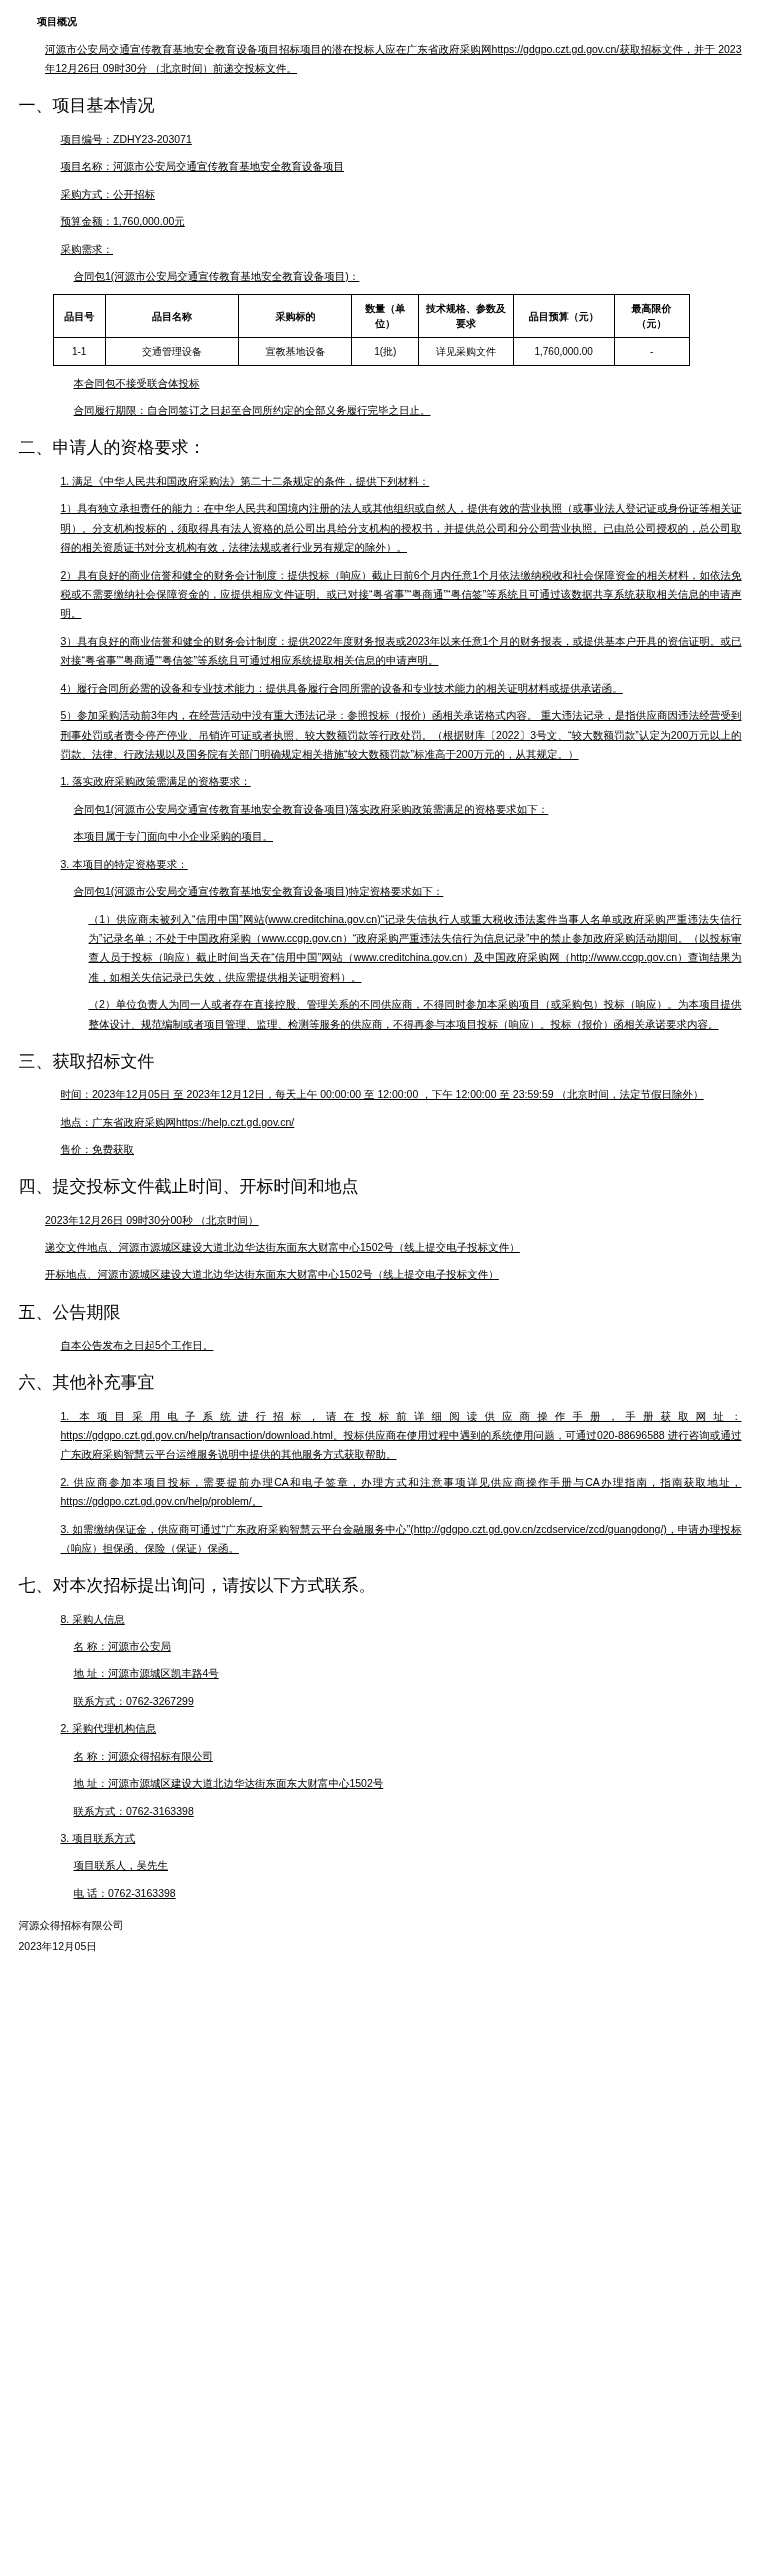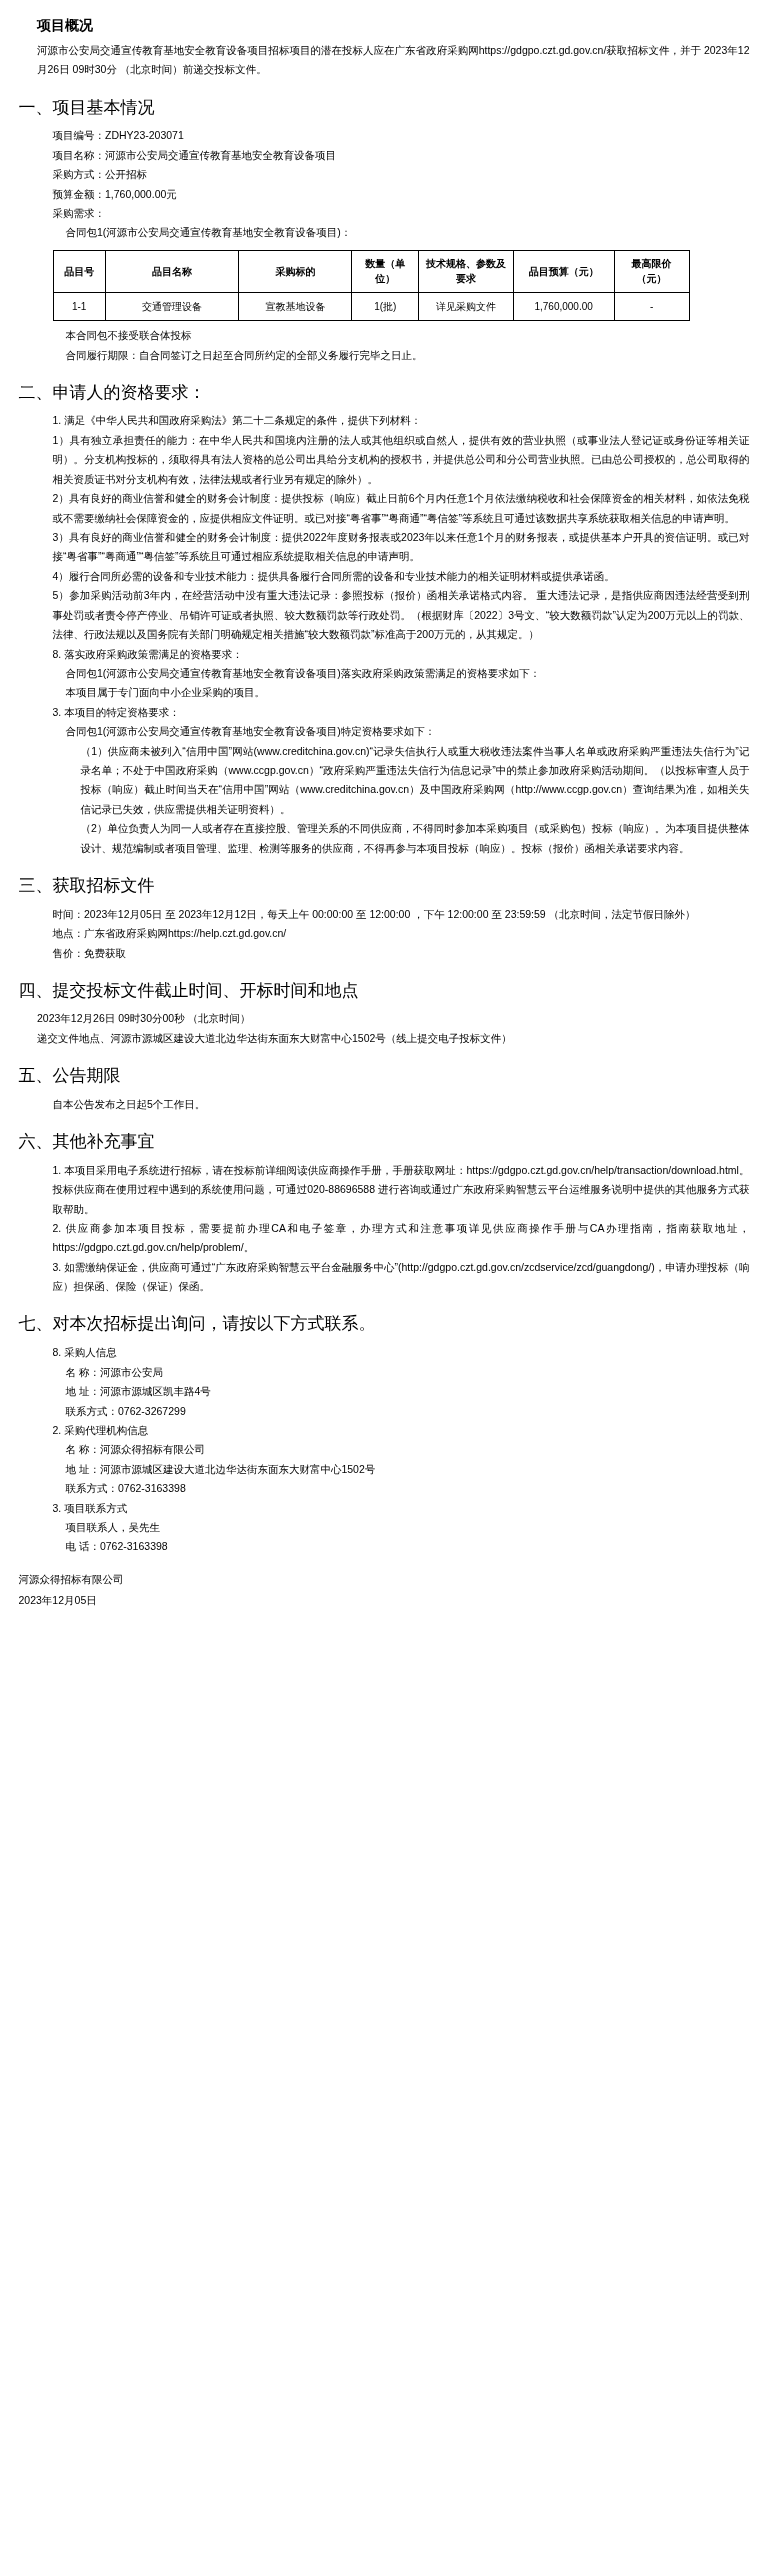--- a/index.html
+++ b/index.html
@@ -19,28 +19,29 @@
     box-sizing: border-box;
     padding: 8.4px 18.5px 20px 18.5px;
   }
   .sec-title {
     font-weight: normal;
     font-size: 17px;
     margin: 11.7px 0 3.4px 0;
   }
   .doc-head {
     font-weight: bold;
-    font-size: 14px;
+    font-size: 10px;
     margin: 5px 0 1.7px 0;
     padding-left: 18.5px;
   }
   p.para {
-    margin: 0;
+    margin: 8px;
     text-align: justify;
     text-justify: inter-ideograph;
+    text-decoration: underline;
   }
   .indent1 { padding-left: 18.5px; }
   .indent2 { padding-left: 34px; }
   .indent3 { padding-left: 47px; }
   .indent4 { padding-left: 62px; }
   .block { margin-top: 1.7px; }
   table.bid-table {
     border-collapse: collapse;
     width: 637px;
     margin: 6.7px 0 5px 34px;
@@ -114,36 +115,37 @@
   <p class="para indent3">本合同包不接受联合体投标</p>
   <p class="para indent3">合同履行期限：自合同签订之日起至合同所约定的全部义务履行完毕之日止。</p>
 
   <div class="sec-title">二、申请人的资格要求：</div>
   <p class="para indent2">1. 满足《中华人民共和国政府采购法》第二十二条规定的条件，提供下列材料：</p>
   <p class="para indent2">1）具有独立承担责任的能力：在中华人民共和国境内注册的法人或其他组织或自然人，提供有效的营业执照（或事业法人登记证或身份证等相关证明）。分支机构投标的，须取得具有法人资格的总公司出具给分支机构的授权书，并提供总公司和分公司营业执照。已由总公司授权的，总公司取得的相关资质证书对分支机构有效，法律法规或者行业另有规定的除外）。</p>
   <p class="para indent2">2）具有良好的商业信誉和健全的财务会计制度：提供投标（响应）截止日前6个月内任意1个月依法缴纳税收和社会保障资金的相关材料，如依法免税或不需要缴纳社会保障资金的，应提供相应文件证明。或已对接“粤省事”“粤商通”“粤信签”等系统且可通过该数据共享系统获取相关信息的申请声明。</p>
   <p class="para indent2">3）具有良好的商业信誉和健全的财务会计制度：提供2022年度财务报表或2023年以来任意1个月的财务报表，或提供基本户开具的资信证明。或已对接“粤省事”“粤商通”“粤信签”等系统且可通过相应系统提取相关信息的申请声明。</p>
   <p class="para indent2">4）履行合同所必需的设备和专业技术能力：提供具备履行合同所需的设备和专业技术能力的相关证明材料或提供承诺函。</p>
   <p class="para indent2">5）参加采购活动前3年内，在经营活动中没有重大违法记录：参照投标（报价）函相关承诺格式内容。  重大违法记录，是指供应商因违法经营受到刑事处罚或者责令停产停业、吊销许可证或者执照、较大数额罚款等行政处罚。（根据财库〔2022〕3号文、“较大数额罚款”认定为200万元以上的罚款、法律、行政法规以及国务院有关部门明确规定相关措施“较大数额罚款”标准高于200万元的，从其规定。）</p>
-  <p class="para indent2">8. 落实政府采购政策需满足的资格要求：</p>
+  <p class="para indent2">1. 落实政府采购政策需满足的资格要求：</p>
   <p class="para indent3">合同包1(河源市公安局交通宣传教育基地安全教育设备项目)落实政府采购政策需满足的资格要求如下：</p>
   <p class="para indent3">本项目属于专门面向中小企业采购的项目。</p>
   <p class="para indent2">3. 本项目的特定资格要求：</p>
   <p class="para indent3">合同包1(河源市公安局交通宣传教育基地安全教育设备项目)特定资格要求如下：</p>
   <p class="para indent4">（1）供应商未被列入“信用中国”网站(www.creditchina.gov.cn)“记录失信执行人或重大税收违法案件当事人名单或政府采购严重违法失信行为”记录名单；不处于中国政府采购（www.ccgp.gov.cn）“政府采购严重违法失信行为信息记录”中的禁止参加政府采购活动期间。（以投标审查人员于投标（响应）截止时间当天在“信用中国”网站（www.creditchina.gov.cn）及中国政府采购网（http://www.ccgp.gov.cn）查询结果为准，如相关失信记录已失效，供应需提供相关证明资料）。</p>
   <p class="para indent4">（2）单位负责人为同一人或者存在直接控股、管理关系的不同供应商，不得同时参加本采购项目（或采购包）投标（响应）。为本项目提供整体设计、规范编制或者项目管理、监理、检测等服务的供应商，不得再参与本项目投标（响应）。投标（报价）函相关承诺要求内容。</p>
 
   <div class="sec-title">三、获取招标文件</div>
   <p class="para indent2">时间：2023年12月05日 至 2023年12月12日，每天上午 00:00:00 至 12:00:00 ，下午 12:00:00 至 23:59:59 （北京时间，法定节假日除外）</p>
   <p class="para indent2">地点：广东省政府采购网https://help.czt.gd.gov.cn/</p>
   <p class="para indent2">售价：免费获取</p>
 
   <div class="sec-title">四、提交投标文件截止时间、开标时间和地点</div>
   <p class="para indent1">2023年12月26日 09时30分00秒 （北京时间）</p>
   <p class="para indent1">递交文件地点、河源市源城区建设大道北边华达街东面东大财富中心1502号（线上提交电子投标文件）</p>
+  <p class="para indent1">开标地点、河源市源城区建设大道北边华达街东面东大财富中心1502号（线上提交电子投标文件）</p>
 
   <div class="sec-title">五、公告期限</div>
   <p class="para indent2">自本公告发布之日起5个工作日。</p>
 
   <div class="sec-title">六、其他补充事宜</div>
   <p class="para indent2">1. 本项目采用电子系统进行招标，请在投标前详细阅读供应商操作手册，手册获取网址：https://gdgpo.czt.gd.gov.cn/help/transaction/download.html。投标供应商在使用过程中遇到的系统使用问题，可通过020-88696588 进行咨询或通过广东政府采购智慧云平台运维服务说明中提供的其他服务方式获取帮助。</p>
   <p class="para indent2">2. 供应商参加本项目投标，需要提前办理CA和电子签章，办理方式和注意事项详见供应商操作手册与CA办理指南，指南获取地址，https://gdgpo.czt.gd.gov.cn/help/problem/。</p>
   <p class="para indent2">3. 如需缴纳保证金，供应商可通过“广东政府采购智慧云平台金融服务中心”(http://gdgpo.czt.gd.gov.cn/zcdservice/zcd/guangdong/)，申请办理投标（响应）担保函、保险（保证）保函。</p>
 
   <div class="sec-title">七、对本次招标提出询问，请按以下方式联系。</div>

